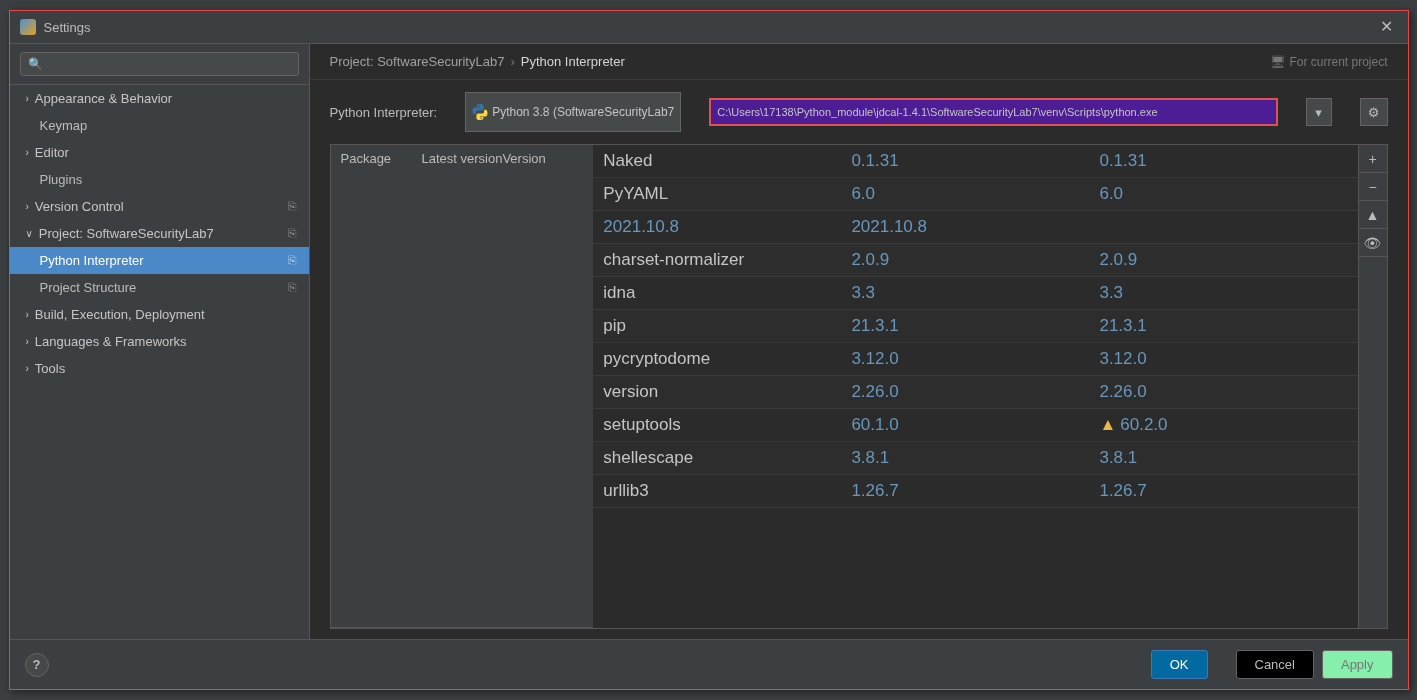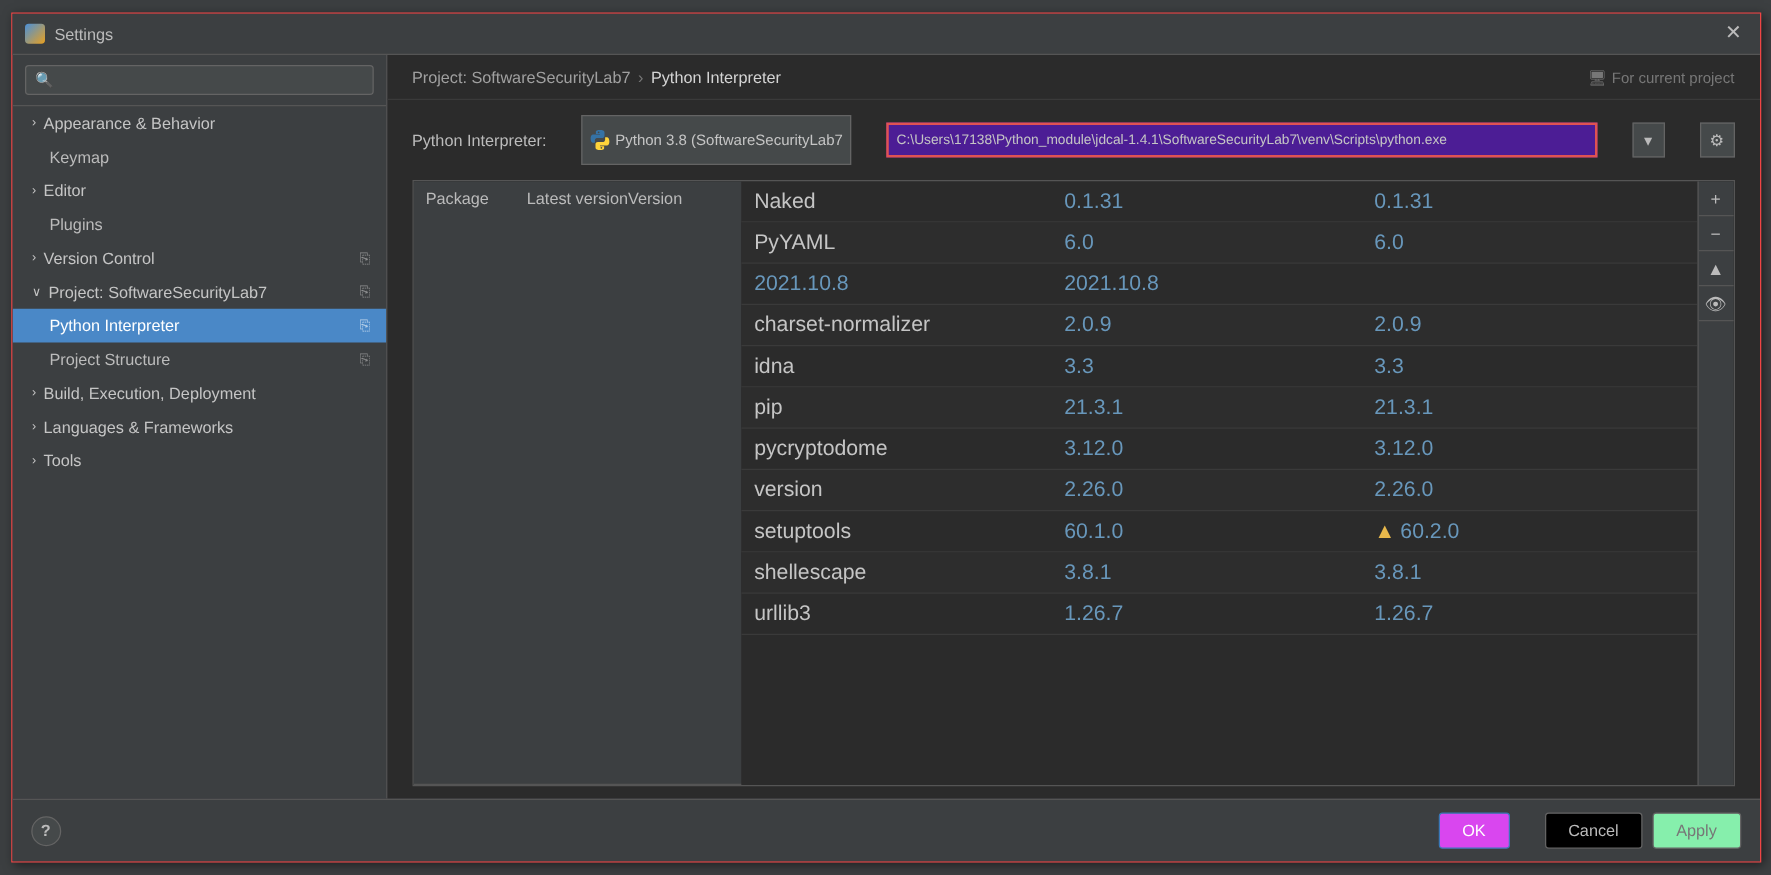--- a/index.html
+++ b/index.html
@@ -298,21 +298,21 @@
       font-weight: bold;
     }
     .btn {
       padding: 6px 18px;
       font-size: 13px;
       cursor: pointer;
       border-radius: 3px;
       border: 1px solid #646464;
     }
     .btn-ok {
-      background: #d946ef;
+      background: #0369a1;
       color: #fff;
       border-color: #3a78b7;
     }
     .btn-cancel {
       background: #000000;
       color: #bbb;
       margin-left: 20px;
     }
     .btn-apply {
       background: #86efac;

